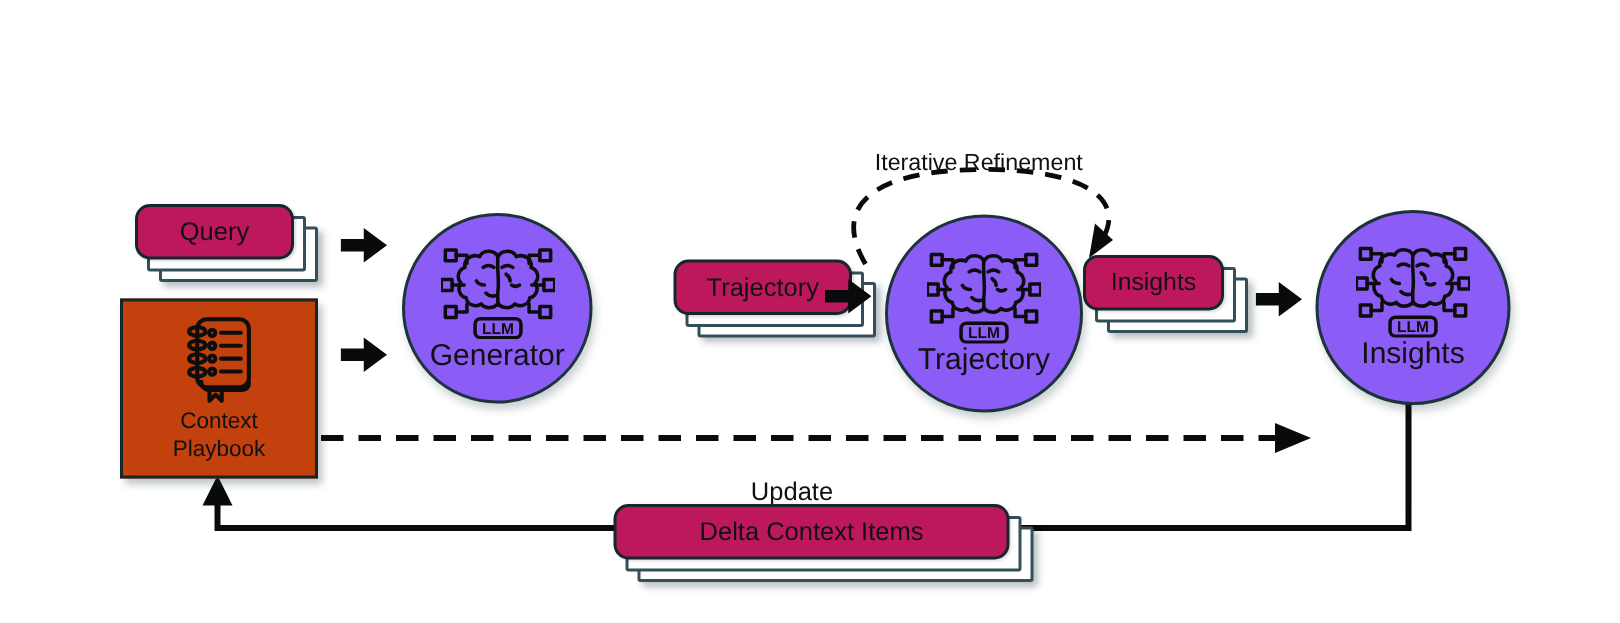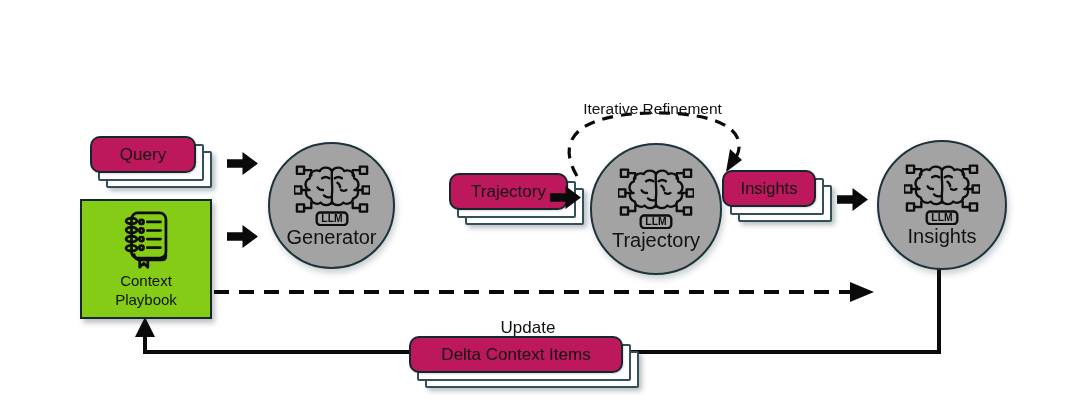--- a/index.html
+++ b/index.html
@@ -13,28 +13,28 @@
   .stack{position:absolute;z-index:2;}
   .stack .layer{position:absolute;inset:0;background:#fff;border:2px solid #33505a;border-radius:2px;}
   .stack .l3{transform:translate(16px,15px);box-shadow:3px 3px 5px rgba(20,40,50,.3);}
   .stack .l2{transform:translate(8px,8px);}
   .stack .face{
     position:absolute;inset:0;background:#be185d;border:2px solid #15262d;border-radius:10px;
     display:flex;align-items:center;justify-content:center;font-size:17px;box-shadow:1px 1px 2px rgba(0,0,0,.15);
   }
   
   .playbook{
-    position:absolute;left:80px;top:199px;width:132px;height:120px;background:#84cc16;
+    position:absolute;left:80px;top:199px;width:132px;height:120px;background:#c2410c;
     border:2px solid #15262d;z-index:2;box-shadow:3px 4px 5px rgba(20,40,50,.28);
     display:flex;flex-direction:column;align-items:center;padding-top:9px;box-sizing:border-box;
   }
   .playbook .labels{text-align:center;font-size:15px;line-height:1.28;margin-top:1px;}
   
   .circle{
-    position:absolute;background:#a3a3a3;border:2px solid #1d333c;border-radius:50%;z-index:2;
+    position:absolute;background:#8b5cf6;border:2px solid #1d333c;border-radius:50%;z-index:2;
     box-shadow:2px 4px 6px rgba(20,40,50,.22);
     display:flex;flex-direction:column;align-items:center;justify-content:center;
   }
   .circle .name{font-size:20px;margin-top:0;}
   
   .barrow{
     position:absolute;background:#0a0a0a;z-index:2;
     clip-path:polygon(0 32%,50% 32%,50% 0,100% 50%,50% 100%,50% 68%,0 68%);
   }
   
@@ -210,20 +210,20 @@
           <path d="M48 22 q3 2 3 5"></path>
       </g>
       <rect x="25" y="55" width="34" height="14" rx="4" fill="none" stroke="#0d0d0d" stroke-width="2.6"></rect>
       <text x="42" y="66" text-anchor="middle" font-size="11.5" font-weight="bold" fill="#0d0d0d">LLM</text>
     </svg>
     <div class="name">Insights</div>
   </div>
 
   <div class="flabel" style="left:478px;top:306px;width:100px;">Update</div>
 
-  <div class="stack" style="left:409px;top:336px;width:214px;height:37px;">
+  <div class="stack" style="left:409px;top:336px;width:264px;height:37px;">
     <div class="layer l3"></div>
     <div class="layer l2"></div>
     <div class="face">Delta Context Items</div>
   </div>
 
 
 </div>
 
 </body></html>

